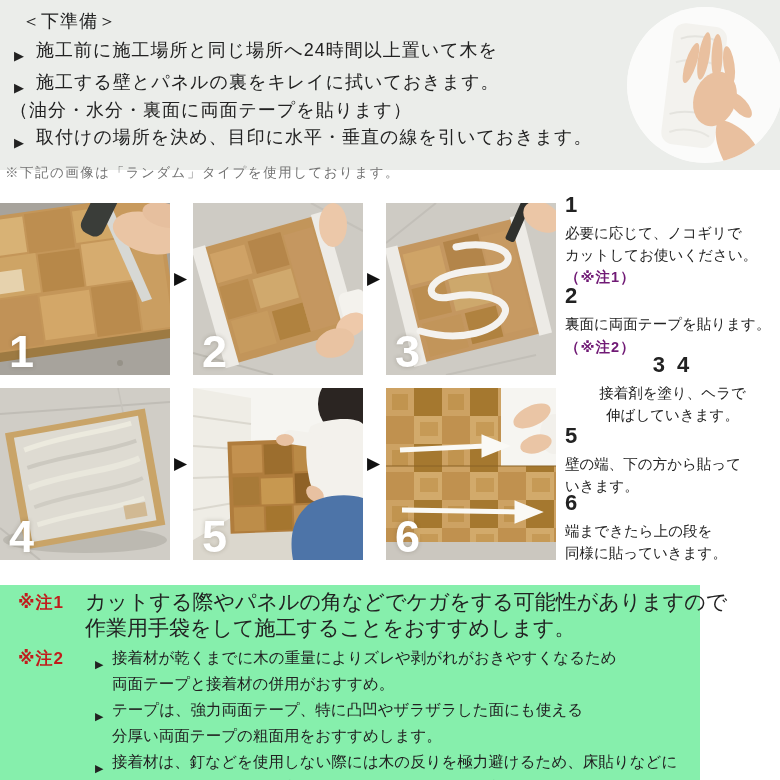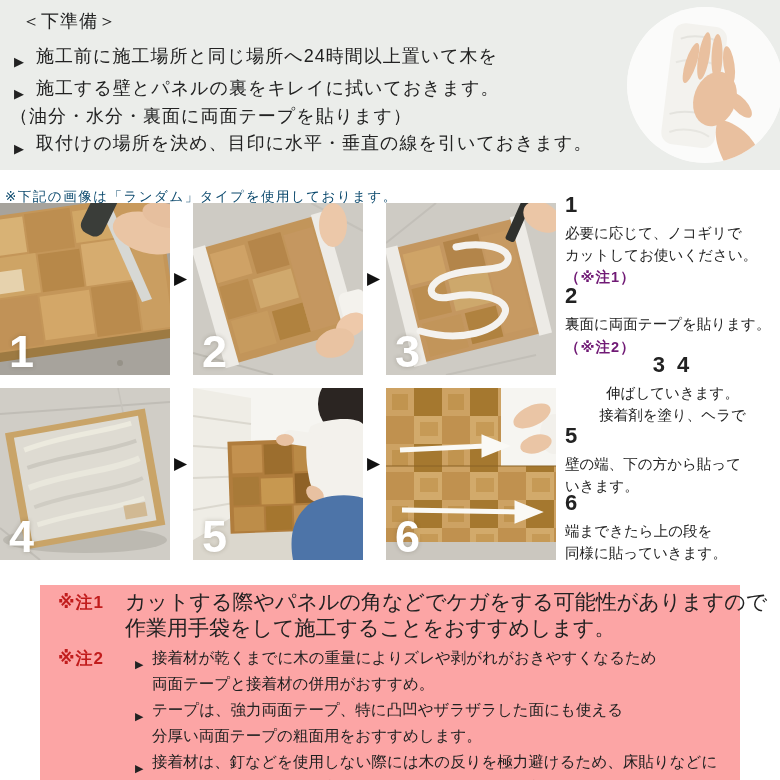--- a/index.html
+++ b/index.html
@@ -6,29 +6,29 @@
   body{
     width:780px;height:780px;position:relative;overflow:hidden;
     background:#ffffff;color:#222;
     font-family:"Liberation Sans","DejaVu Sans",sans-serif;
   }
   .nowrap{white-space:nowrap;}
 
   
   .prep{position:absolute;left:0;top:0;width:780px;height:170px;background:#ebedea;}
   .prep-inner{position:absolute;left:14px;top:8px;font-size:18px;line-height:27.5px;letter-spacing:1px;}
-  .prep-heading{margin-left:8px;margin-bottom:7px;}
+  .prep-heading{margin-left:8px;margin-bottom:1px;}
   .bullet{display:flex;}
   .bmark{flex:none;width:22px;font-size:13px;padding-top:5px;color:#222;}
   .blines{flex:1;}
   .hang{margin-left:-26px;}
   .circle-img{position:absolute;left:627px;top:7px;width:156px;height:156px;border-radius:50%;overflow:hidden;background:#fbfbfa;}
 
   
-  .random-note{position:absolute;left:5px;top:188px;font-size:13.5px;letter-spacing:1.5px;color:#0c4a6e;}
+  .random-note{position:absolute;left:5px;top:164px;font-size:13.5px;letter-spacing:1.5px;color:#737373;font-family:Liberation Mono, monospace;}
 
   
   .photo{position:absolute;width:170px;height:172px;overflow:hidden;background:#ccc;}
   .photo svg{display:block;}
   .photo-num{
     position:absolute;left:9px;bottom:1px;font-size:45px;font-weight:bold;color:#fff;
     line-height:1;text-shadow:0 0 4px rgba(60,50,30,.25);
   }
   #photo1{left:0;top:203px;}   #photo2{left:193px;top:203px;} #photo3{left:386px;top:203px;}
   #photo4{left:0;top:388px;}   #photo5{left:193px;top:388px;} #photo6{left:386px;top:388px;}
@@ -37,21 +37,21 @@
   #arr3{left:174px;top:455px;} #arr4{left:367px;top:455px;}
 
   
   .instr{position:absolute;left:565px;width:215px;}
   #instr1{top:194px;} #instr2{top:285px;} #instr3{top:354px;text-align:center;} #instr4{top:425px;} #instr5{top:492px;}
   .instr-num{font-size:22px;font-weight:bold;line-height:1;margin-bottom:7px;letter-spacing:3px;}
   .instr-line{font-size:14.5px;line-height:21.5px;white-space:nowrap;}
   .instr-note{font-size:14.5px;font-weight:bold;color:#701a75;margin-top:2px;letter-spacing:1px;}
 
   
-  .notes{position:absolute;left:0;top:585px;width:700px;height:195px;background:#fca5a5;margin-left:40px;}
+  .notes{position:absolute;left:0;top:585px;width:700px;height:195px;background:#86efac;}
   .note-label{position:absolute;color:#c11c1c;font-weight:bold;font-size:17px;letter-spacing:1px;}
   #note1-label{left:18px;top:6px;}
   #note2-label{left:18px;top:62px;}
   .note1-body{position:absolute;left:85px;top:4px;font-size:21px;line-height:26px;}
   .note2-body{position:absolute;left:95px;top:60px;font-size:15.5px;line-height:26px;}
   .nb{display:flex;}
   .nbm{flex:none;width:17px;font-size:11px;padding-top:6px;color:#222;}
 </style>
 </head>
 <body>
@@ -278,22 +278,22 @@
     <div class="instr-line">カットしてお使いください。</div>
     <div class="instr-note">（※注1）</div>
   </div>
   <div class="instr" id="instr2">
     <div class="instr-num">2</div>
     <div class="instr-line">裏面に両面テープを貼ります。</div>
     <div class="instr-note">（※注2）</div>
   </div>
   <div class="instr" id="instr3">
     <div class="instr-num">3 4</div>
+    <div class="instr-line">接着剤を塗り、ヘラで</div>
     <div class="instr-line">伸ばしていきます。</div>
-    <div class="instr-line">接着剤を塗り、ヘラで</div>
   </div>
   <div class="instr" id="instr4">
     <div class="instr-num">5</div>
     <div class="instr-line">壁の端、下の方から貼って</div>
     <div class="instr-line">いきます。</div>
   </div>
   <div class="instr" id="instr5">
     <div class="instr-num">6</div>
     <div class="instr-line">端まできたら上の段を</div>
     <div class="instr-line">同様に貼っていきます。</div>

